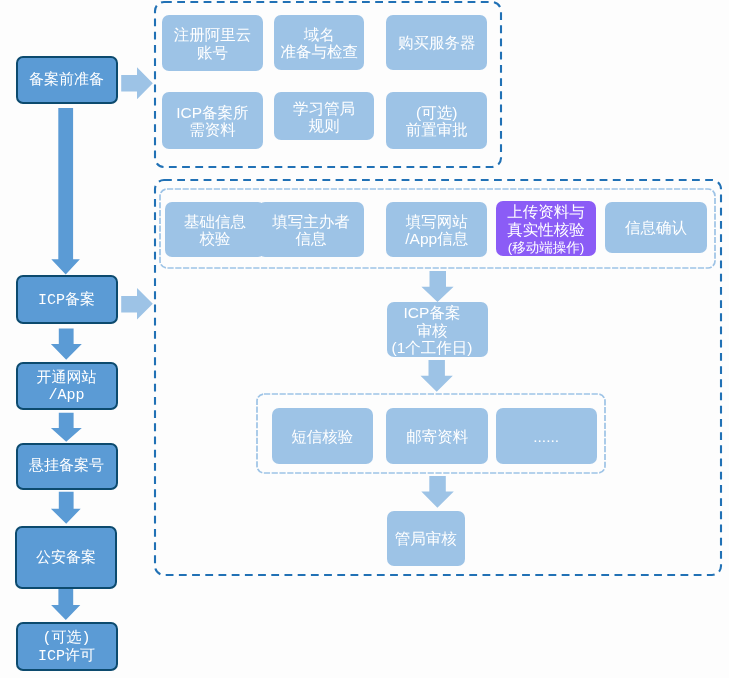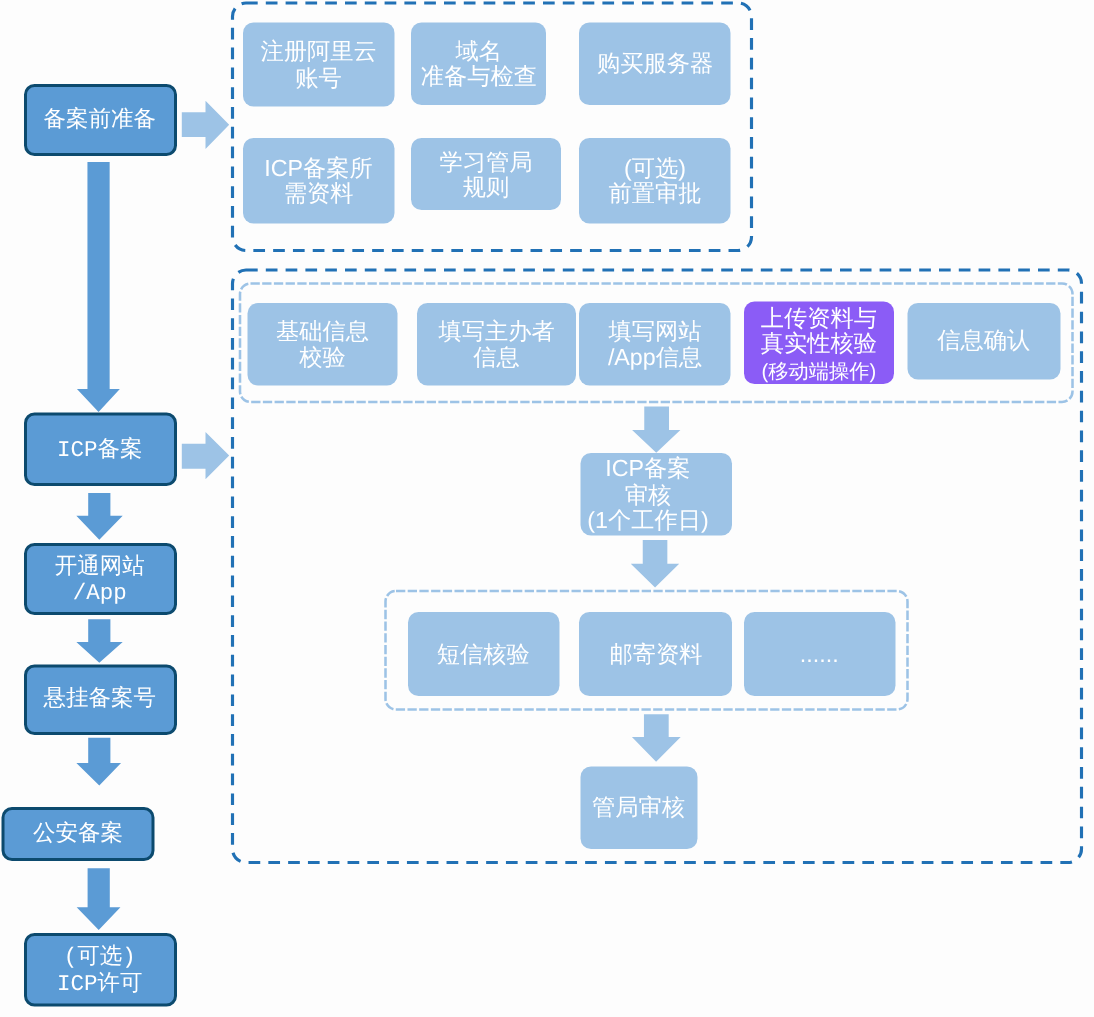--- a/index.html
+++ b/index.html
@@ -57,21 +57,21 @@
   </div>
   <div class="node dark" style="left:15.5px;top:275.2px;width:102.1px;height:49px;">
     <span class="oneline">ICP备案</span>
   </div>
   <div class="node dark" style="left:15.5px;top:361.9px;width:102.1px;height:48.5px;">
     <span class="multiline">开通网站<br>/App</span>
   </div>
   <div class="node dark" style="left:15.5px;top:442.5px;width:102.1px;height:47.3px;text-align:center;">
     <span class="oneline">悬挂备案号</span>
   </div>
-  <div class="node dark" style="left:1px;top:526.2px;width:102.1px;height:36px;margin-top:12px;">
+  <div class="node dark" style="left:15px;top:526.2px;width:102.1px;height:63px;">
     <span class="oneline">公安备案</span>
   </div>
   <div class="node dark" style="left:15.5px;top:621.7px;width:102.1px;height:49.5px;">
     <span class="multiline">(可选)<br>ICP许可</span>
   </div>
 
   <div class="node light" style="left:162.1px;top:14.9px;width:100.6px;height:56px;">
     <span class="multiline">注册阿里云<br>账号</span>
   </div>
   <div class="node light" style="left:274.2px;top:14.9px;width:90px;height:54.8px;">
@@ -86,21 +86,21 @@
   <div class="node light" style="left:274.2px;top:92px;width:99.5px;height:48px;">
     <span class="multiline">学习管局<br>规则</span>
   </div>
   <div class="node light" style="left:386.3px;top:92px;width:100.8px;height:56.6px;">
     <span class="multiline">(可选)<br>前置审批</span>
   </div>
 
   <div class="node light" style="left:165.3px;top:201.9px;width:99.4px;height:54.7px;">
     <span class="multiline">基础信息<br>校验</span>
   </div>
-  <div class="node light" style="left:278px;top:201.9px;width:106px;height:54.7px;">
+  <div class="node light" style="left:258px;top:201.9px;width:106px;height:54.7px;">
     <span class="multiline">填写主办者<br>信息</span>
   </div>
   <div class="node light" style="left:386.3px;top:201.9px;width:100.8px;height:54.7px;">
     <span class="multiline">填写网站<br>/App信息</span>
   </div>
   <div class="node green" style="left:496.3px;top:201.4px;width:99.3px;height:55px;">
     <span class="multiline">上传资料与<br>真实性核验<br><span style="font-size:13.5px">(移动端操作)</span></span>
   </div>
   <div class="node light" style="left:605.2px;top:201.9px;width:101.4px;height:51px;">
     <span class="oneline">信息确认</span>

